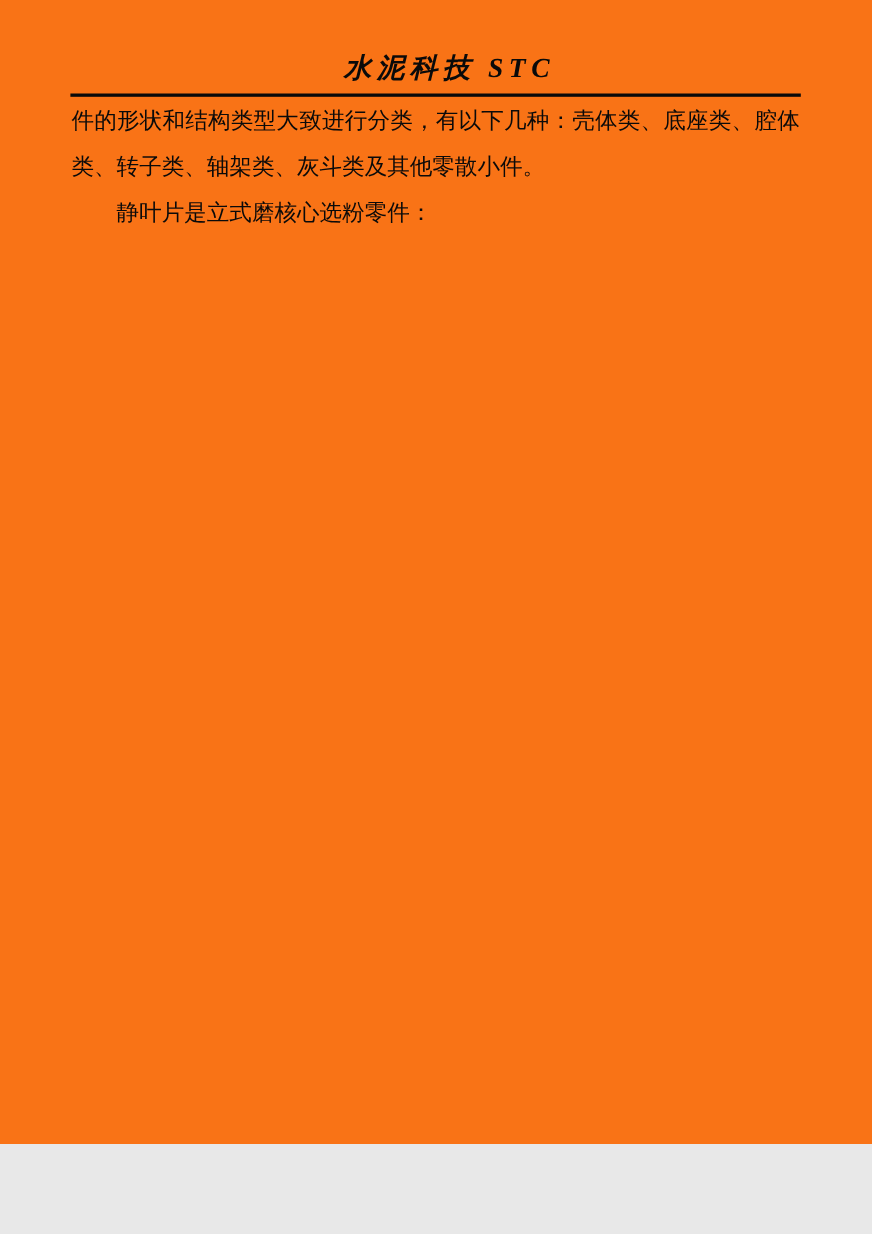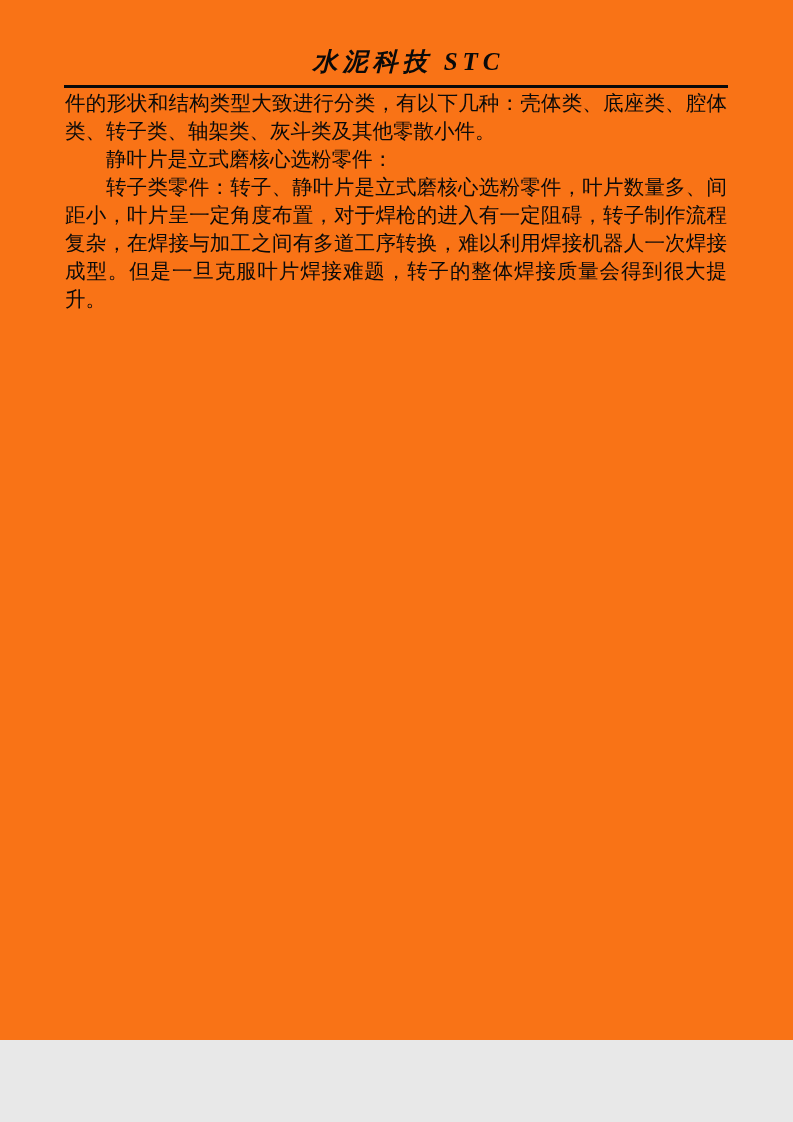--- a/index.html
+++ b/index.html
@@ -39,21 +39,21 @@
     height: 3px;
     background: #0a0a0a;
   }
   
   .article-body {
     position: absolute;
     top: 89px;
     left: 65px;
     width: 662px;
     font-size: 20.5px;
-    line-height: 28px;
+    line-height: 42px;
     text-align: justify;
     text-justify: inter-character;
   }
   .article-body p {
     margin: 0;
     padding: 0;
   }
   .article-body p.indent {
     text-indent: 2em;
   }
@@ -102,21 +102,20 @@
 
 <div class="page">
 
   <div class="journal-title">水泥科技 STC</div>
 
   <div class="header-rule"></div>
 
   <div class="article-body">
     <p>件的形状和结构类型大致进行分类，有以下几种：壳体类、底座类、腔体类、转子类、轴架类、灰斗类及其他零散小件。</p>
     <p class="indent">静叶片是立式磨核心选粉零件：</p>
-    <p class="indent">转子类零件：转子、静叶片是立式磨核心选粉零件，叶片数量多、间距小，叶片呈一定角度布置，对于焊枪的进入有一定阻碍，转子制作流程复杂，在焊接与加工之间有多道工序转换，难以利用焊接机器人一次焊接成型。但是一旦克服叶片焊接难题，转子的整体焊接质量会得到很大提升。</p>
   </div>
 
   <div class="footer-rule"></div>
 
   <div class="footer-row">
     <span class="page-number">55</span>
     <span class="issue-number">2028.No.1</span>
   </div>
 
 </div>

